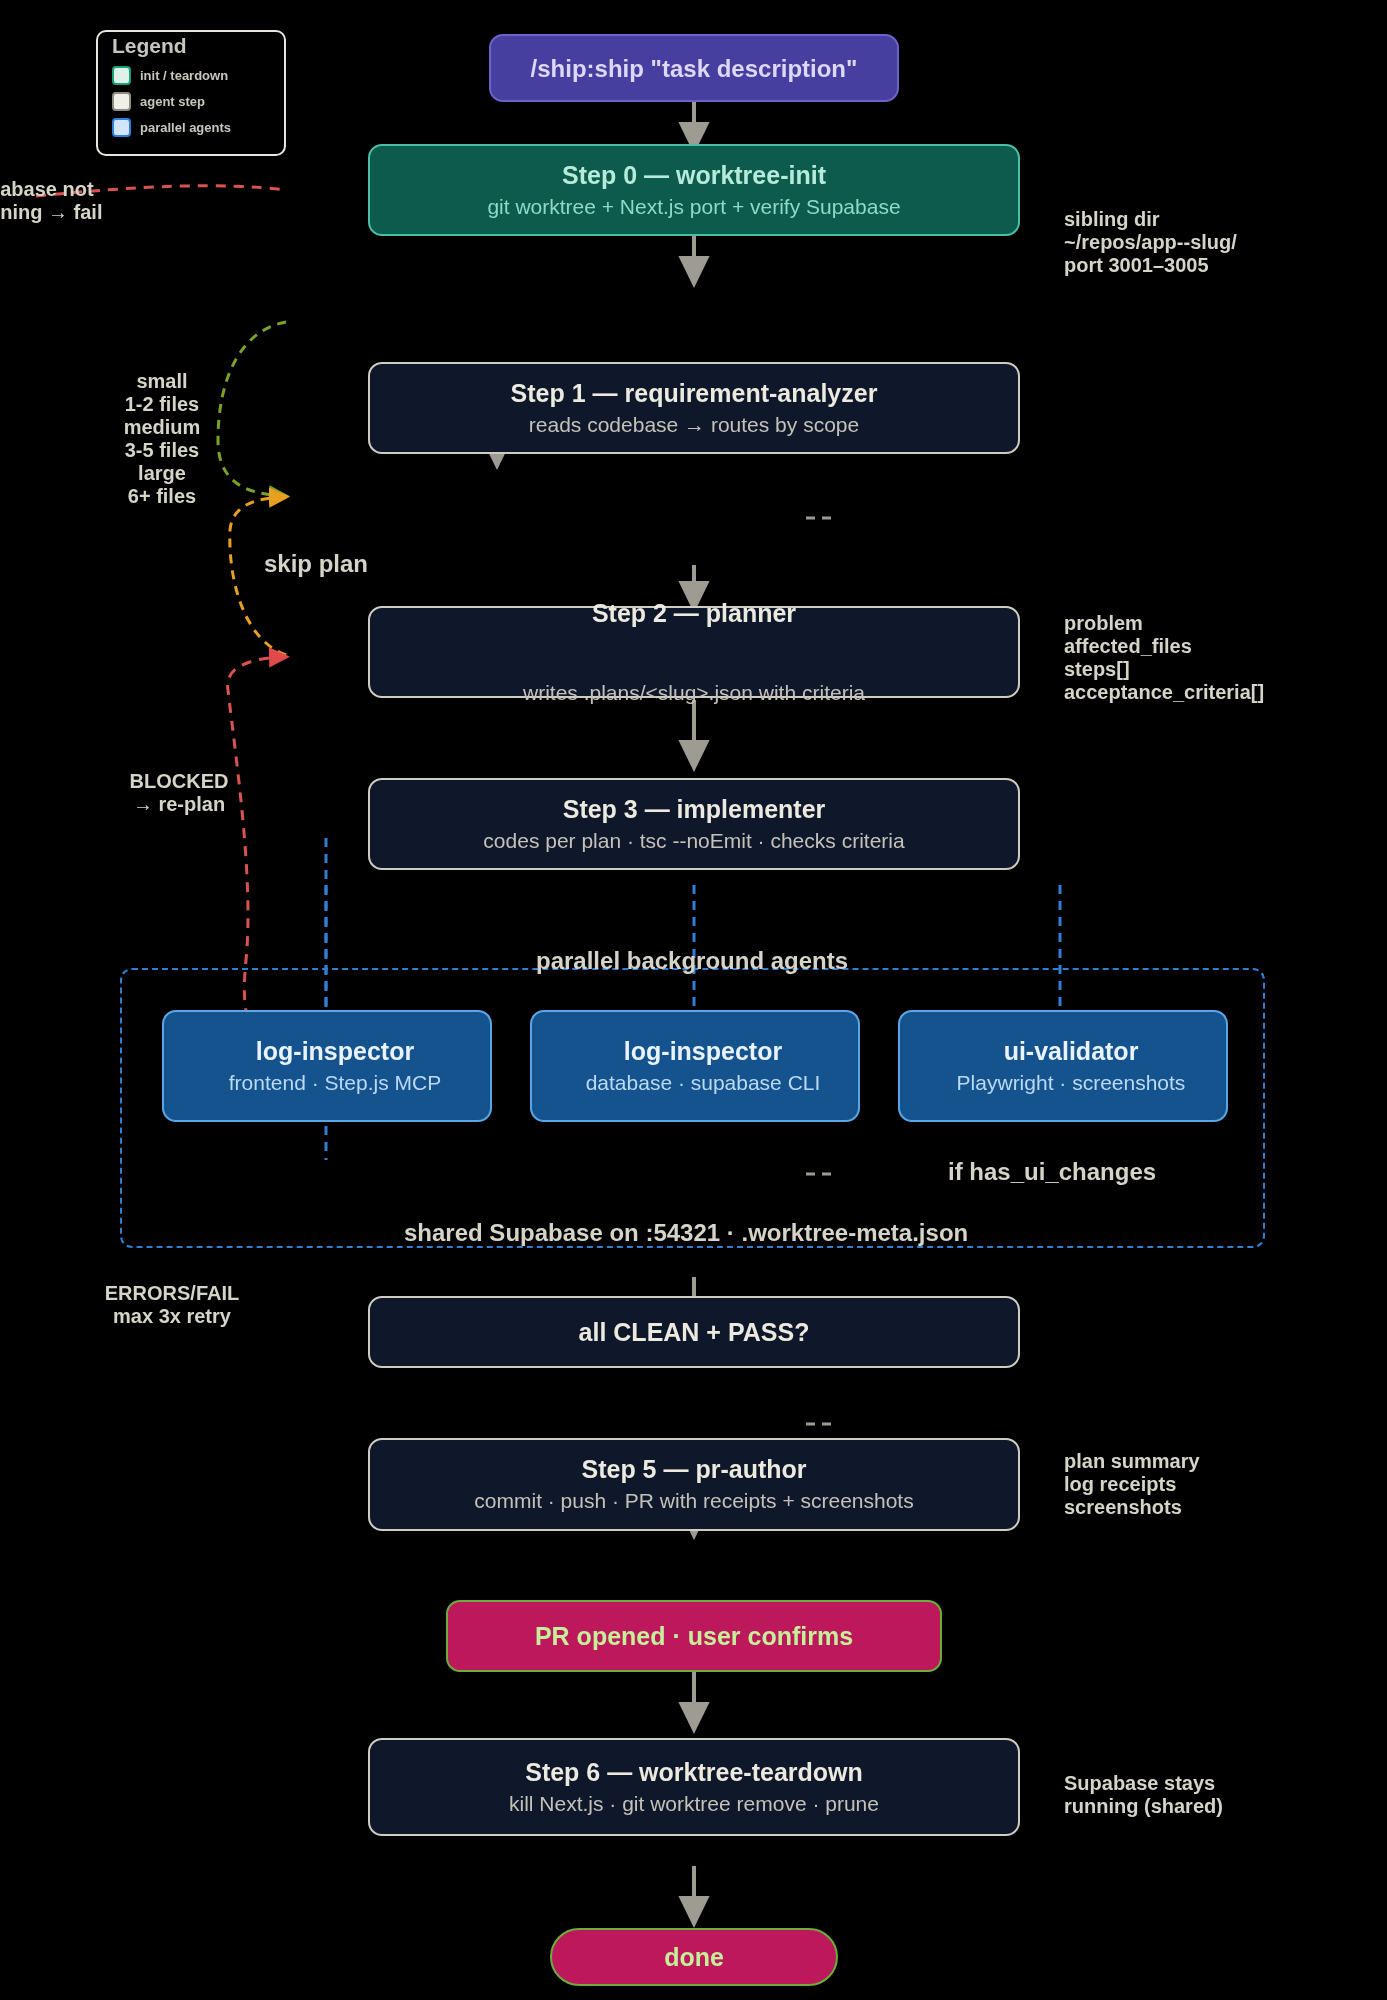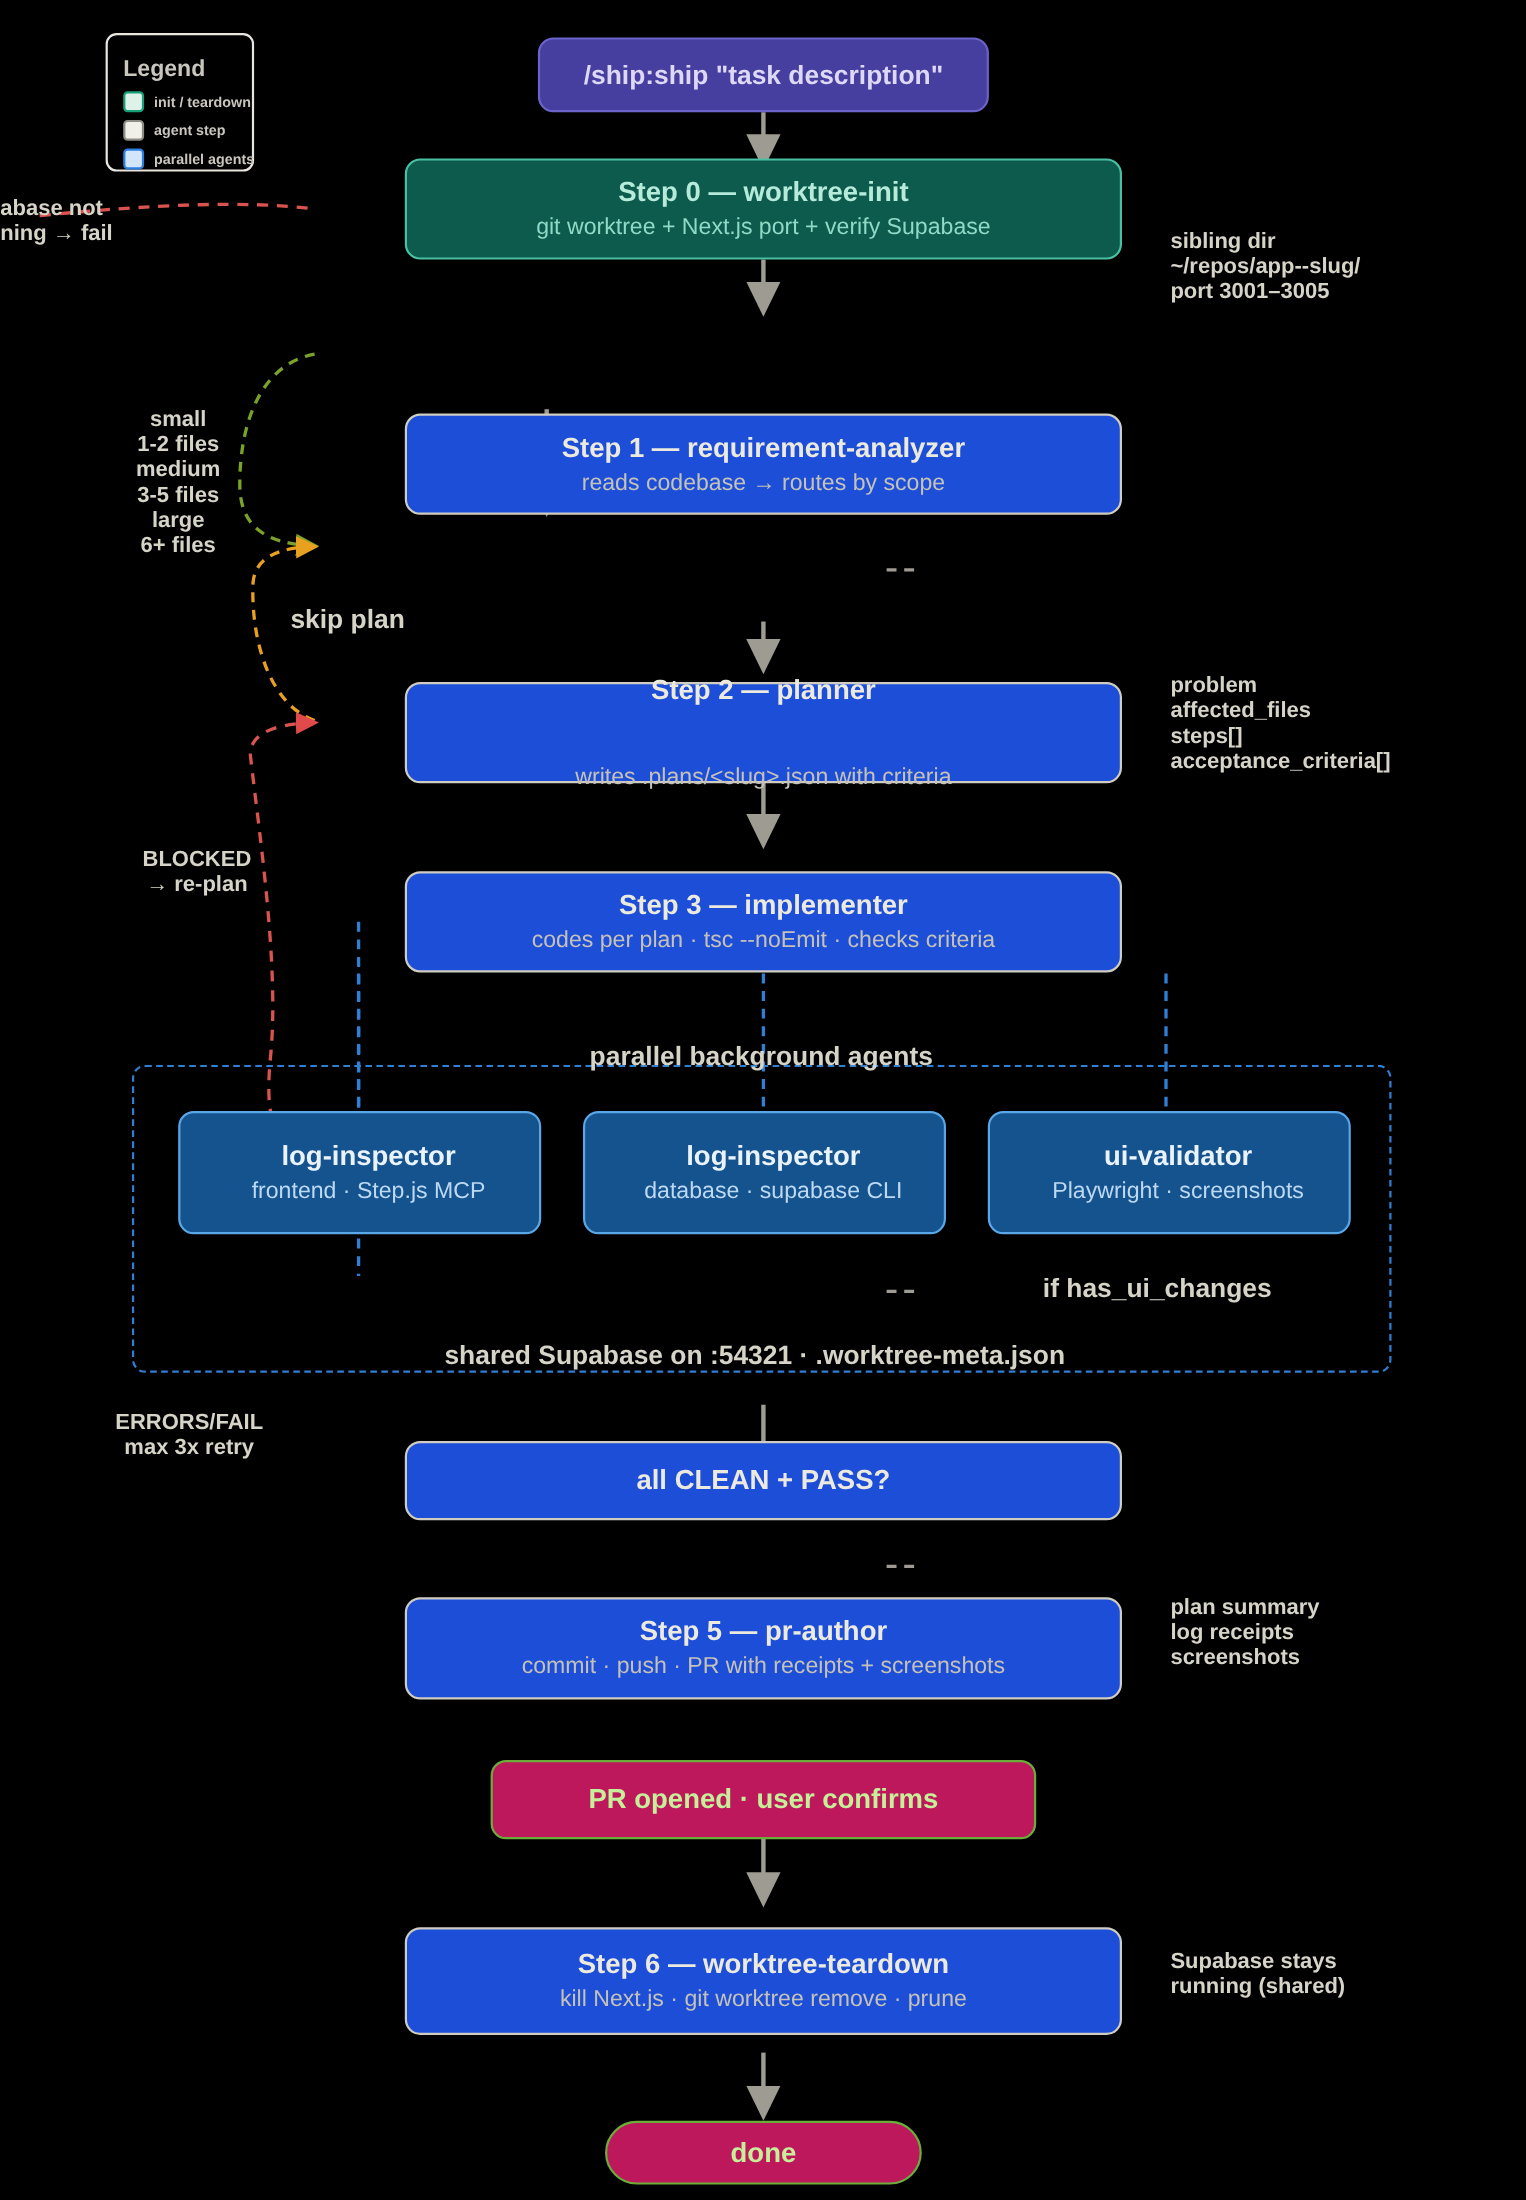--- a/index.html
+++ b/index.html
@@ -19,25 +19,25 @@
     position: absolute;
     left: 0; top: 0;
     width: 1387px; height: 2000px;
     pointer-events: none;
   }
 
   
   .legend {
     position: absolute;
     left: 96px; top: 30px;
-    width: 135px; height: 126px;
+    width: 190px; height: 126px;
     border: 2px solid #e8e6de;
     border-radius: 10px;
     background: #000;
-    padding: 18px 12px 0 14px;
+    padding: 1px 12px 0 14px;
   }
   .legend-title {
     color: #c9c7bd;
     font-size: 21px;
     font-weight: 700;
     line-height: 26px;
     margin-bottom: 3px;
   }
   .legend-row {
     display: flex;
@@ -84,21 +84,21 @@
     white-space: nowrap;
   }
 
   .n-start  { background:#473fa0; border:2px solid #6c63c9; }
   .n-start .n-title { color:#dcd8f5; font-size:24px; }
 
   .n-init   { background:#0d5b4c; border:2px solid #49c0a4; }
   .n-init .n-title { color:#b6ebdc; }
   .n-init .n-sub   { color:#8fd9c6; }
 
-  .n-step   { background:#1d4ed8; border:2px solid #cfccc2;margin-top:14px; }
+  .n-step   { background:#0f172a; border:2px solid #cfccc2; }
   .n-step .n-title { color:#eceade; }
   .n-step .n-sub   { color:#c4c2b8; }
 
   .n-blue   { background:#14538e; border:2px solid #5aa7e8;padding-left:30px; }
   .n-blue .n-title { color:#eaf3fc; }
   .n-blue .n-sub   { color:#bcd9f3; }
 
   .n-green  { background:#be185d; border:2px solid #6cad3a; }
   .n-green .n-title { color:#c6ef9a; }
 

